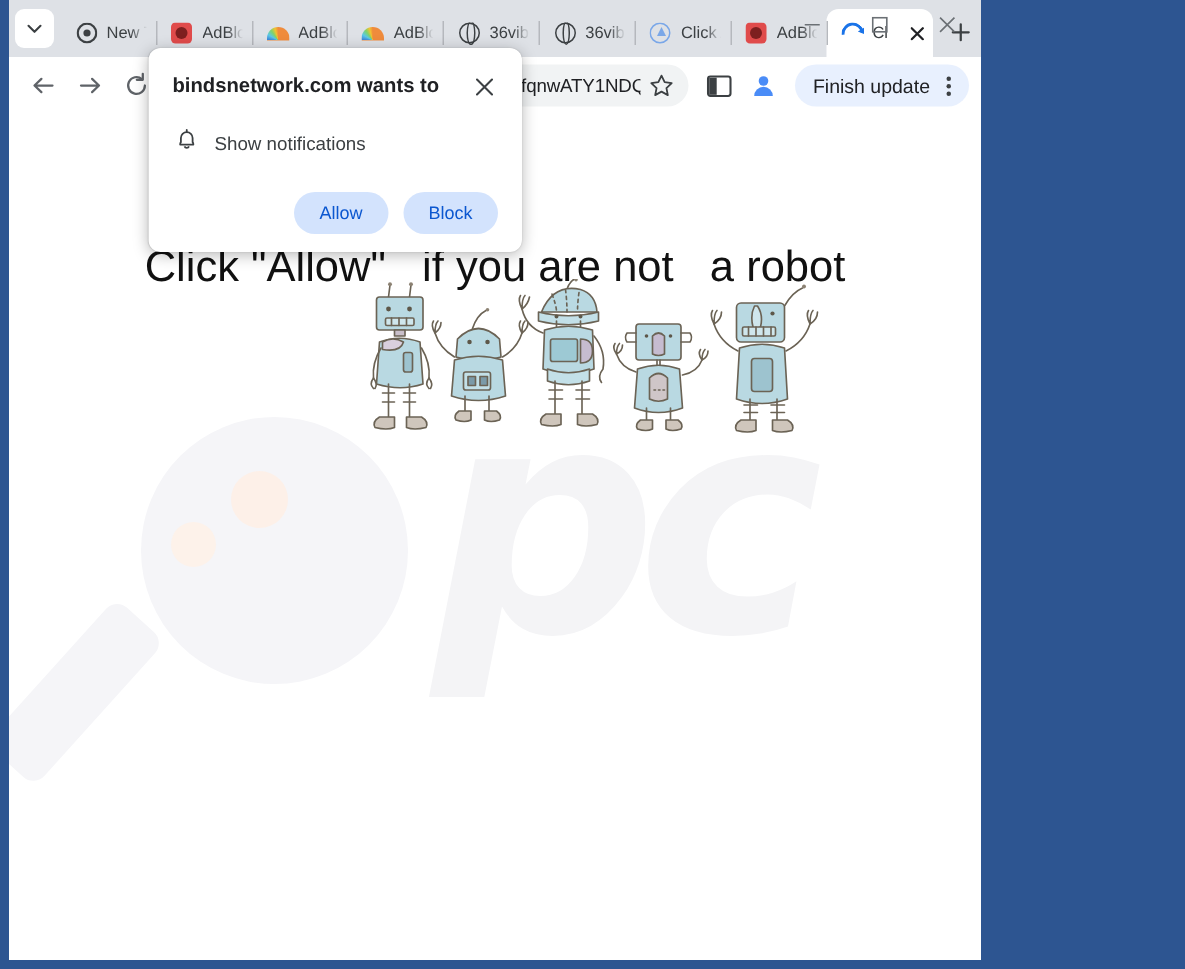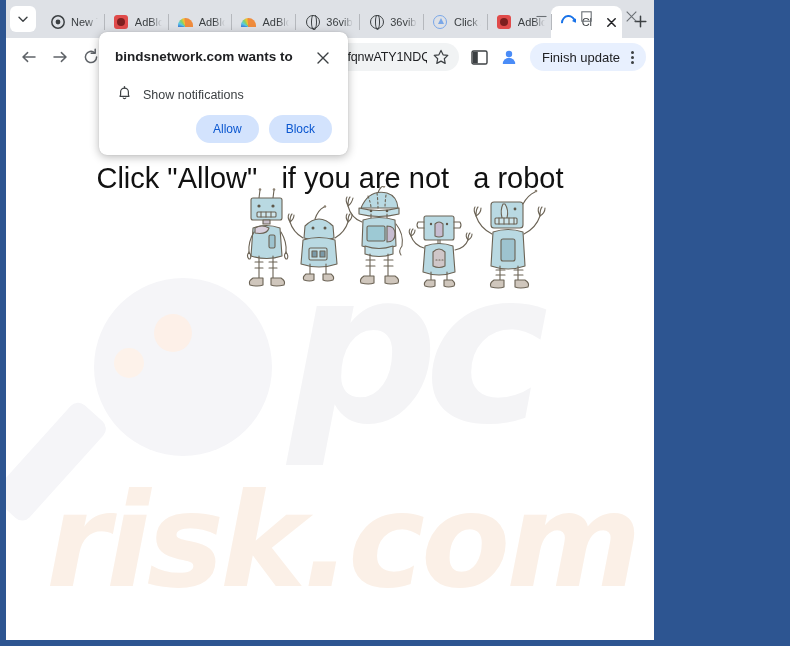--- a/index.html
+++ b/index.html
@@ -401,21 +401,21 @@
     padding-left: 2px;
   }
   #popup-permission-label {
     font-size: 12.5px;
     color: #3c4043;
   }
   #popup-actions {
     display: flex;
     justify-content: flex-end;
     gap: 10px;
-    margin-top: 10px;
+    margin-top: 22px;
   }
   .popup-btn {
     background: #d3e3fd;
     color: #0b57d0;
     border: none;
     border-radius: 16px;
     height: 28px;
     padding: 0 17px;
     font-size: 12px;
     font-family: "Liberation Sans", sans-serif;
@@ -594,21 +594,20 @@
   </div>
 
   <div id="viewport">
 
     <div id="watermark">
       <div id="wm-glass-handle"></div>
       <div id="wm-glass"></div>
       <div id="wm-glass-dot1"></div>
       <div id="wm-glass-dot2"></div>
       <div id="wm-pc">pc</div>
-      <div id="wm-risk">risk.com</div>
     </div>
 
     <div id="page-content">
       <div id="headline">Click "Allow"   if you are not   a robot</div>
 
       <div id="robots-illustration">
         <svg width="312" height="115" viewBox="0 0 312 115">
           <g stroke="#6b6355" stroke-width="1.1" fill="none" stroke-linecap="round" stroke-linejoin="round">
 
             <g>

